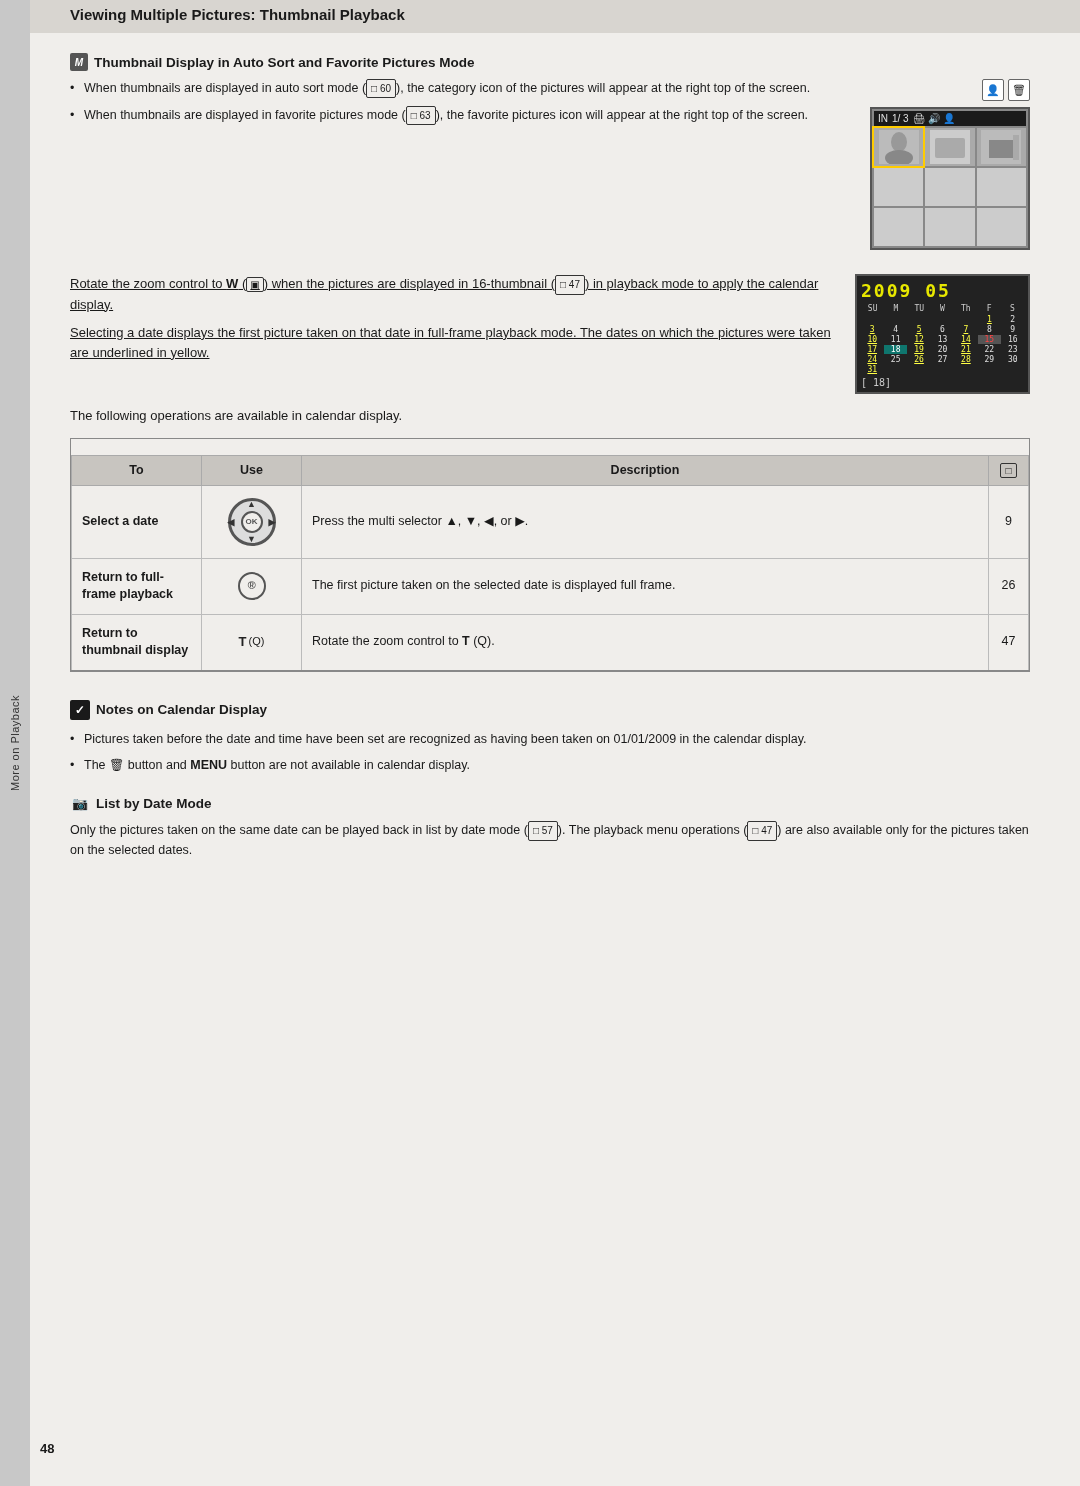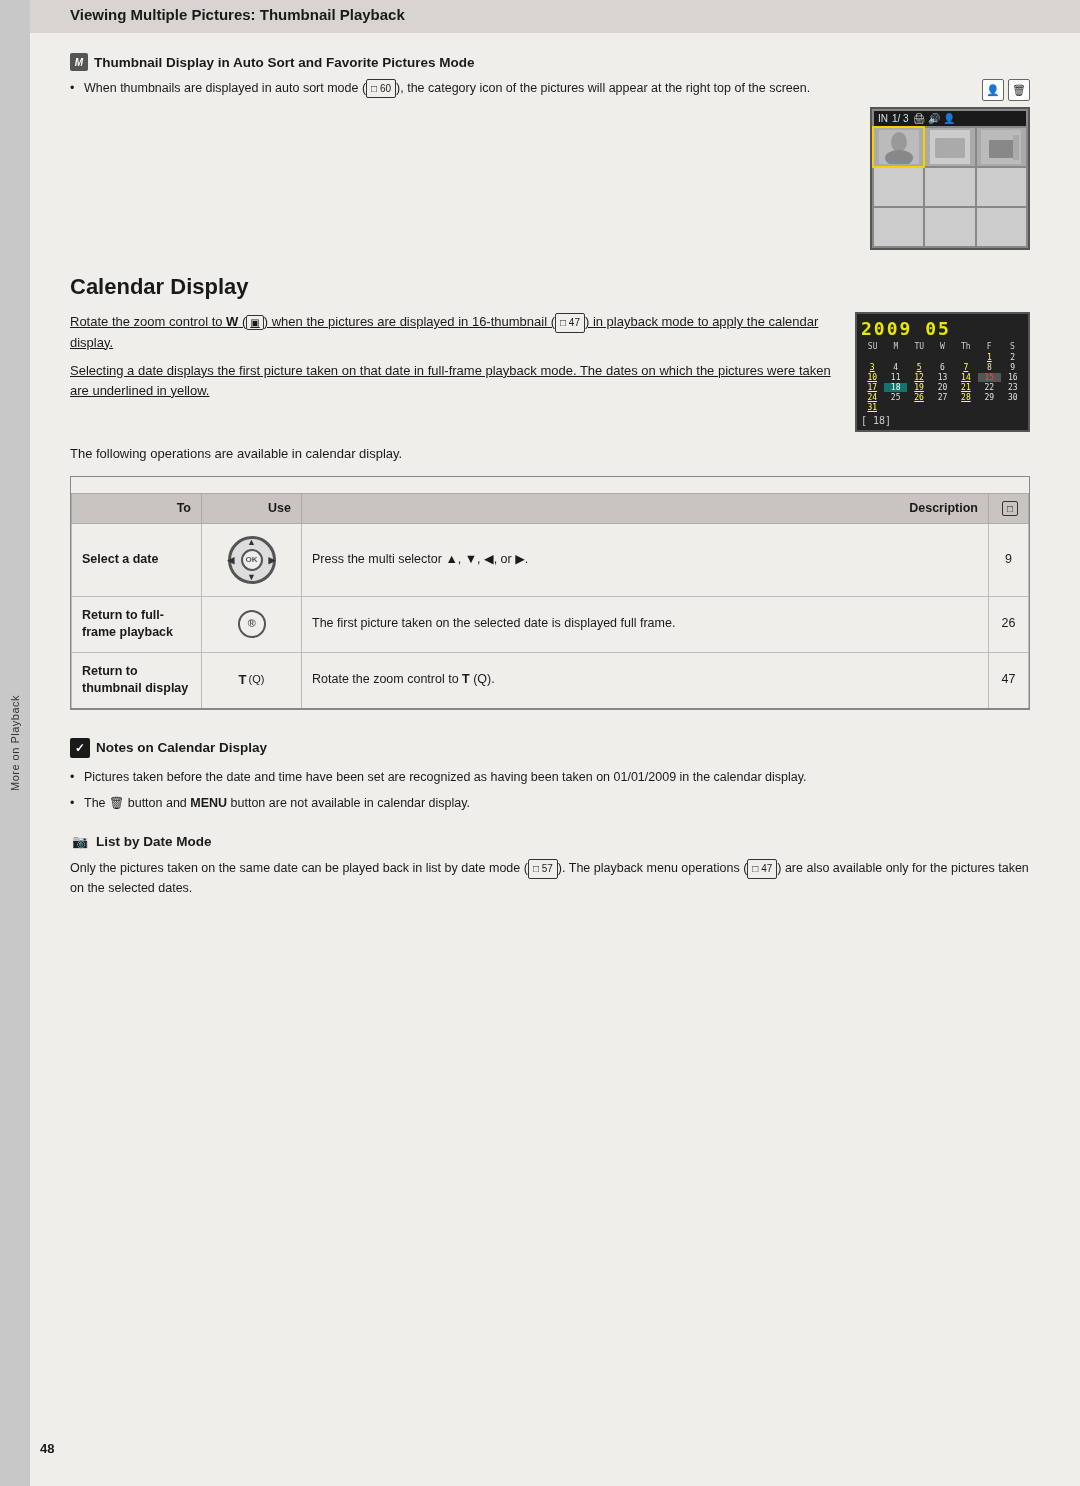--- a/index.html
+++ b/index.html
@@ -263,21 +263,21 @@
       margin-top: 16px;
       font-size: 12.5px;
     }
 
     .operations-table thead tr {
       background: #c8c5c0;
     }
 
     .operations-table thead th {
       padding: 7px 10px;
-      text-align: right;
+      text-align: center;
       font-weight: bold;
       font-size: 12.5px;
       border: 1px solid #aaa;
     }
 
     .operations-table tbody tr {
       border-bottom: 1px solid #bbb;
     }
 
     .operations-table tbody td {
@@ -473,20 +473,23 @@
 
     <div class="note-section">
       <div class="note-title">
         <span class="note-icon">M</span>
         <span>Thumbnail Display in Auto Sort and Favorite Pictures Mode</span>
       </div>
       <div class="note-body">
         <div class="note-text-block">
           <div class="bullet-item">
             When thumbnails are displayed in auto sort mode (<span class="book-ref">□ 60</span>), the category icon of the pictures will appear at the right top of the screen.
+          </div>
+          <div class="bullet-item">
+            When thumbnails are displayed in favorite pictures mode (<span class="book-ref">□ 63</span>), the favorite pictures icon will appear at the right top of the screen.
           </div>
         </div>
 
         <div class="camera-screen">
           <div class="camera-screen-icons">
             <div class="cam-icon-box">👤</div>
             <div class="cam-icon-box">🗑</div>
           </div>
           <div class="thumbnail-grid-wrapper">
             <div class="thumbnail-header-bar">
@@ -524,21 +527,20 @@
               <div class="thumb-cell"></div>
               <div class="thumb-cell"></div>
               <div class="thumb-cell"></div>
             </div>
           </div>
         </div>
       </div>
     </div>
 
     <div class="calendar-section">
-      <h2 class="section-title">Calendar Display</h2>
 
       <div class="calendar-intro">
         <div class="calendar-text">
           <p>
             Rotate the zoom control to <strong>W</strong> (<span style="border:1.5px solid #333;padding:1px 3px;font-size:10px;border-radius:2px;">▣</span>) when the pictures are displayed in 16-thumbnail (<span class="book-ref">□ 47</span>) in playback mode to apply the calendar display.
           </p>
           <p>
             Selecting a date displays the first picture taken on that date in full-frame playback mode. The dates on which the pictures were taken are underlined in yellow.
           </p>
         </div>

